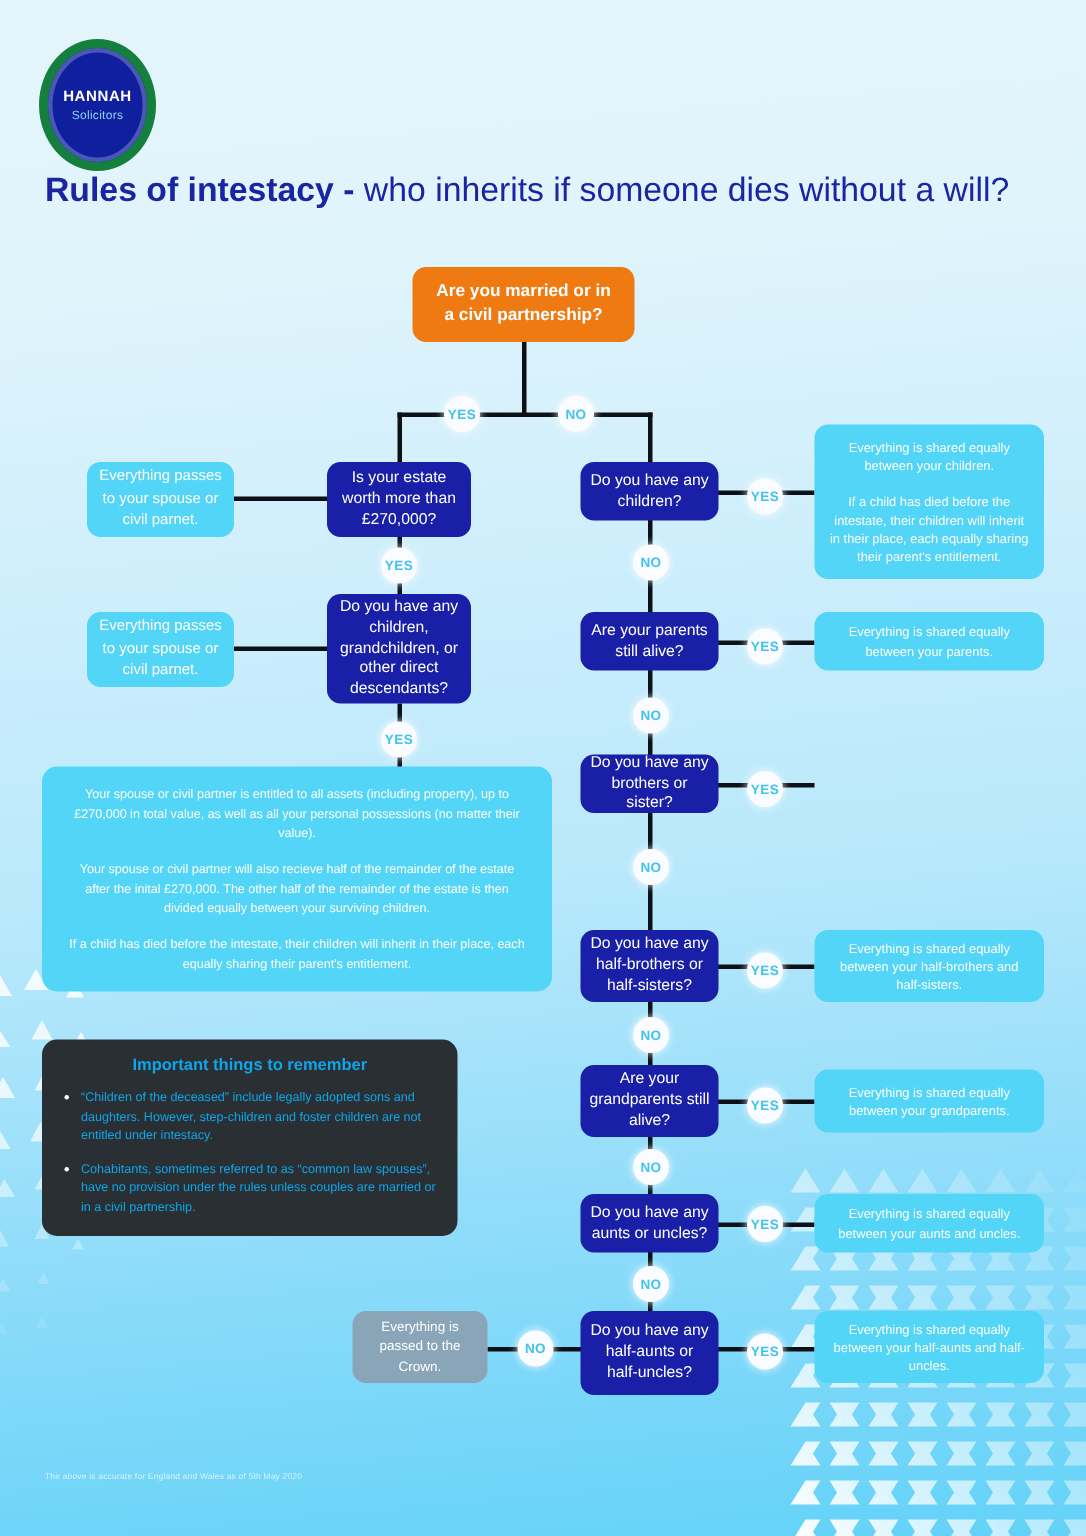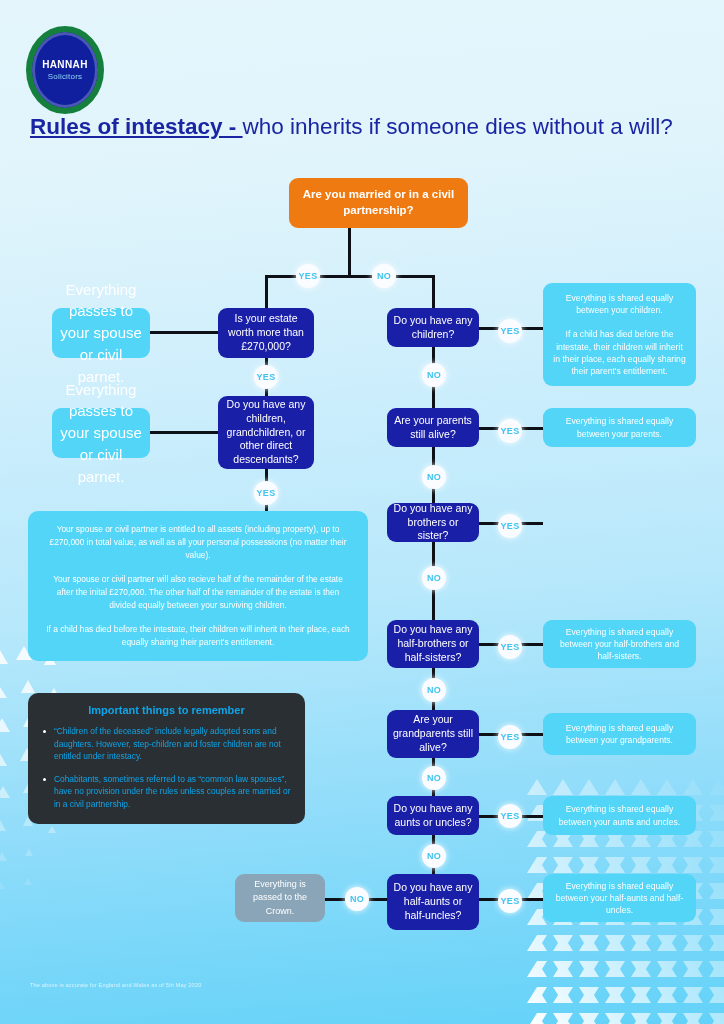--- a/index.html
+++ b/index.html
@@ -26,37 +26,37 @@
     box-shadow:0 0 0 3px rgba(255,255,255,.25) inset;
   }
   .logo .l1{color:#ffffff;font-size:10px;font-weight:bold;letter-spacing:.4px;line-height:1;}
   .logo .l2{color:#8fd6f7;font-size:8px;line-height:1;margin-top:3px;letter-spacing:.2px;}
 
   
   .title{
     position:absolute;left:30px;top:115px;width:670px;
     color:#1a25a3;font-size:22.5px;line-height:1.1;white-space:nowrap;
   }
-  .title .b{font-weight:bold;text-decoration:underline;}
+  .title .b{font-weight:bold;}
   .title .n{font-weight:normal;}
 
   
   .ln{position:absolute;background:#0d1117;}
 
   
   .node{
     position:absolute;box-sizing:border-box;
     display:flex;align-items:center;justify-content:center;text-align:center;
     border-radius:9px;
     color:#ffffff;
   }
   .q-orange{background:#ef7a12;font-weight:bold;font-size:11.5px;line-height:1.35;}
   .q-blue{background:#1a1fa8;font-size:10.5px;line-height:1.33;}
   .ans{background:#52d5f7;font-size:8.6px;line-height:1.42;color:#ffffff;padding:8px 10px;}
-  .ans-left{background:#52d5f7;font-size:15px;line-height:1.45;color:#ffffff;padding:14px 8px;}
+  .ans-left{background:#52d5f7;font-size:10px;line-height:1.45;color:#ffffff;padding:14px 8px;margin-left:6px;}
   .crown{background:#8aa5b8;font-size:9px;line-height:1.45;color:#ffffff;padding:6px 8px;}
 
   
   .pill{
     position:absolute;width:24px;height:24px;border-radius:50%;
     background:#fbfcff;
     display:flex;align-items:center;justify-content:center;
     font-size:9px;font-weight:bold;color:#3fc3ef;letter-spacing:.3px;
     box-shadow:0 0 6px rgba(255,255,255,.9);
   }
@@ -200,21 +200,21 @@
   <div class="ln" style="left:478px;top:327px;width:65px;height:3px;"></div>
   <div class="ln" style="left:478px;top:427px;width:65px;height:3px;"></div>
   <div class="ln" style="left:478px;top:522px;width:65px;height:3px;"></div>
   <div class="ln" style="left:478px;top:643px;width:65px;height:3px;"></div>
   <div class="ln" style="left:478px;top:733px;width:65px;height:3px;"></div>
   <div class="ln" style="left:478px;top:815px;width:65px;height:3px;"></div>
   <div class="ln" style="left:478px;top:898px;width:65px;height:3px;"></div>
 
   <div class="ln" style="left:325px;top:898px;width:64px;height:3px;"></div>
 
-  <div class="node q-orange" style="left:289px;top:178px;width:179px;height:50px;padding:0 12px;">
+  <div class="node q-orange" style="left:275px;top:178px;width:148px;height:50px;padding:0 12px;">
     <span>Are you married or in a civil partnership?</span>
   </div>
 
   <div class="pill" style="left:296px;top:264px;">
     <span>YES</span>
   </div>
   <div class="pill" style="left:372px;top:264px;">
     <span>NO</span>
   </div>
 

